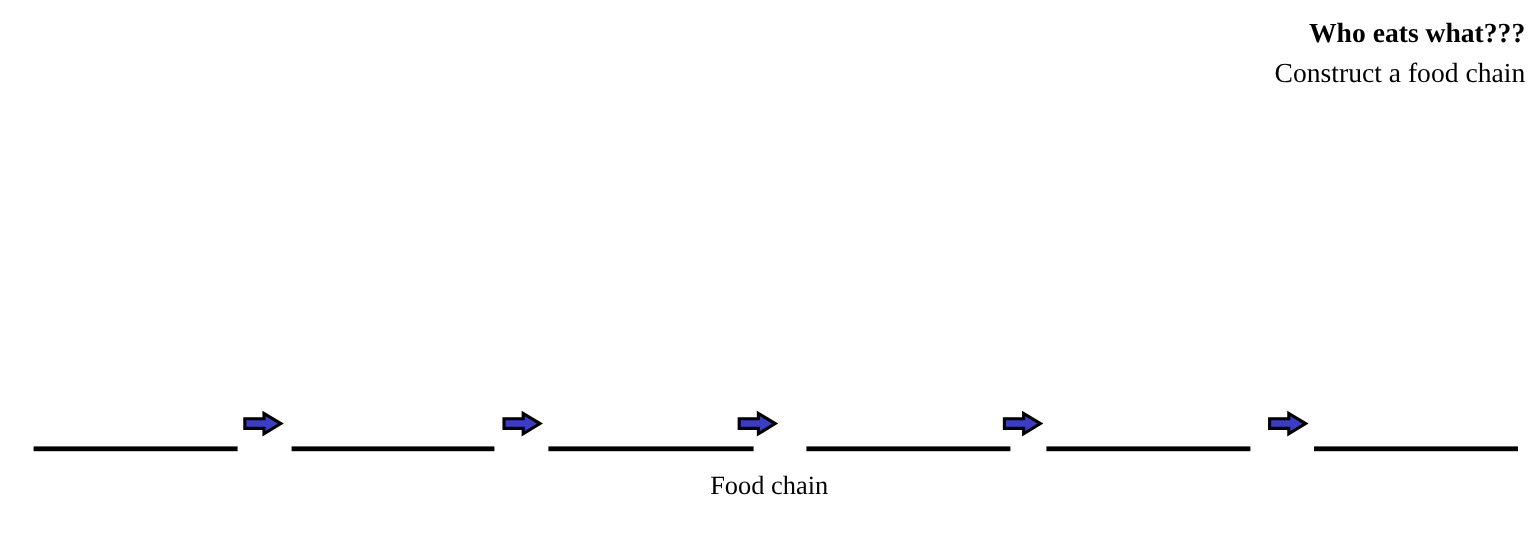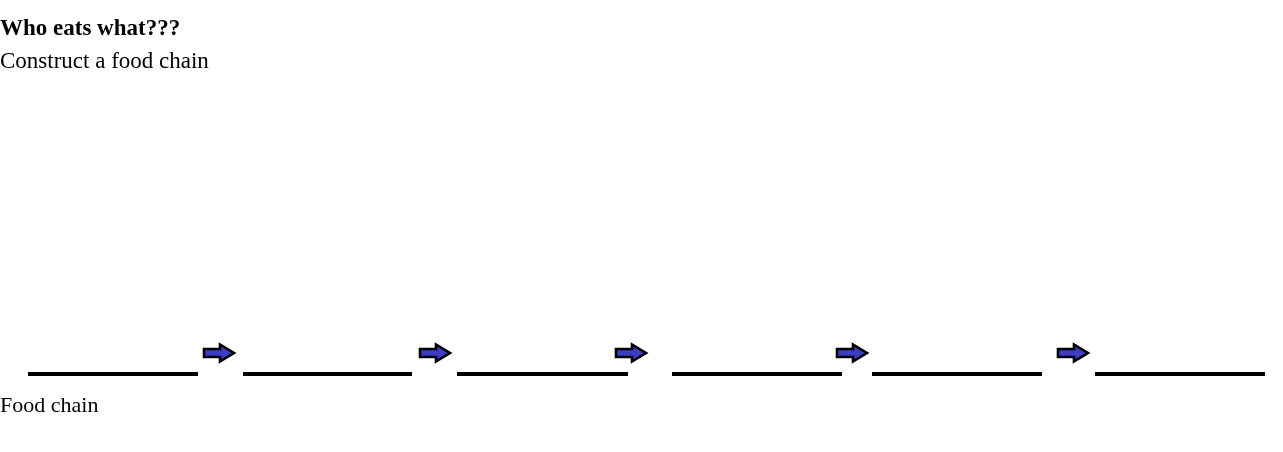--- a/index.html
+++ b/index.html
@@ -20,21 +20,22 @@
     background: #ffffff;
     overflow: hidden;
   }
 
   
   .heading-block {
     position: absolute;
     left: 0;
     top: 14px;
     width: 1250px;
-    text-align: left;
+    text-align: right;
+    padding-left: 21px;
   }
   .title {
     font-family: "Liberation Serif", "DejaVu Serif", serif;
     font-size: 23px;
     font-weight: bold;
     line-height: 27px;
     letter-spacing: 0px;
     margin: 0;
     white-space: nowrap;
   }
@@ -70,23 +71,24 @@
   .chain-arrow svg {
     display: block;
     width: 34px;
     height: 20px;
     overflow: visible;
   }
 
   
   .caption {
     position: absolute;
-    left: 0;
+    left: 12px;
     top: 392px;
     width: 1258px;
+    text-align: center;
     font-family: "Liberation Serif", "DejaVu Serif", serif;
     font-size: 22px;
     line-height: 26px;
     white-space: nowrap;
   }
 </style>
 </head>
 <body>
 
 <div id="worksheet">

